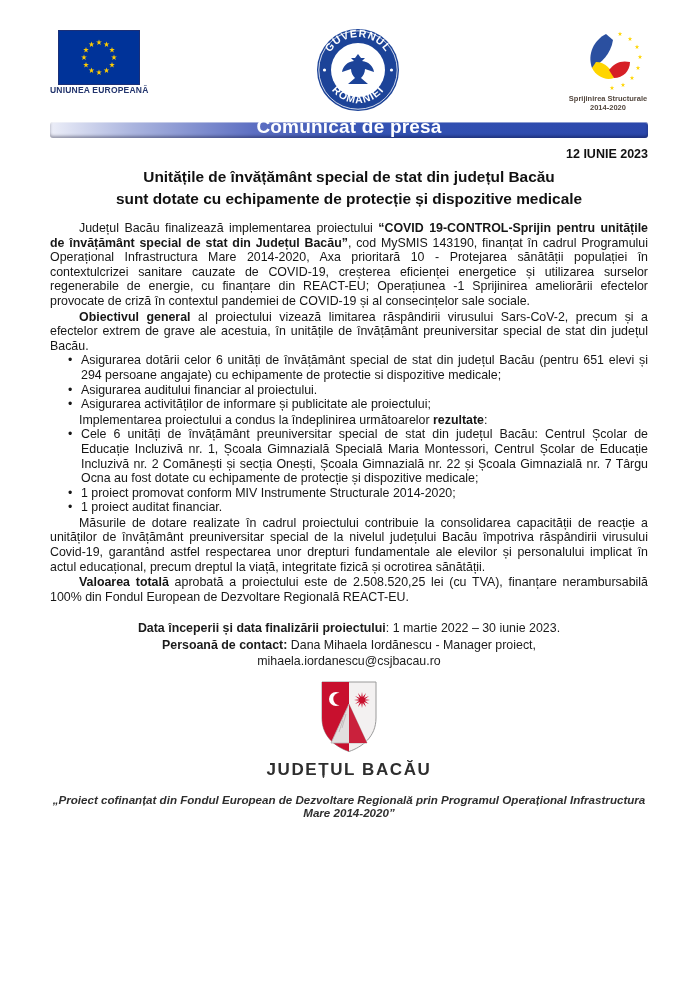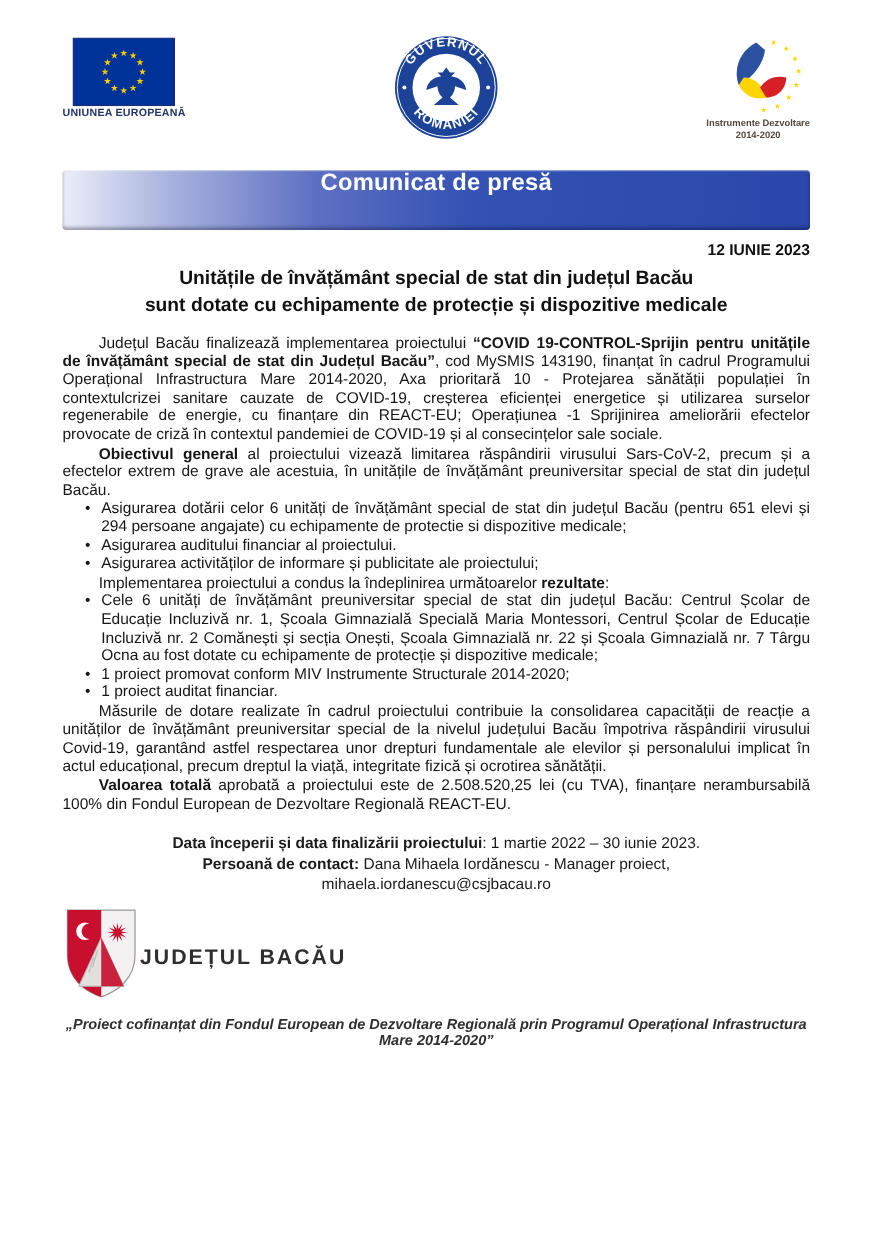--- a/index.html
+++ b/index.html
@@ -11,42 +11,42 @@
     padding:30px 48px 0 50px;
   }
   
   .logo-row { display:flex; justify-content:space-between; align-items:flex-start; height:92px; }
   .logo-block { display:flex; flex-direction:column; align-items:center; }
   .eu-caption { margin-top:0; font-size:8.5px; font-weight:bold; color:#23356d; letter-spacing:.2px; }
   .is-caption { margin-top:2px; font-size:7.5px; font-weight:bold; color:#54483f; text-align:center; line-height:1.25; }
   .gov-block { margin-top:-2px; }
   
   .title-bar {
-    margin-top:14px; height:48px; border-radius:3px;
+    height:16px; border-radius:3px;
     background:linear-gradient(90deg,#eceef8 0%, #aab4de 14%, #5d6fc2 34%, #3352b3 55%, #2b47ab 100%);
     box-shadow:inset 0 1px 0 rgba(255,255,255,.45), inset 0 -2px 3px rgba(0,0,30,.35);
-    display:flex; align-items:flex-start; justify-content:center;
+    display:flex; align-items:flex-end; justify-content:center;
   }
   .title-bar span { color:#ffffff; font-size:19px; font-weight:bold; letter-spacing:.2px; }
   
   .date-line { margin-top:9px; text-align:right; font-size:12.5px; font-weight:bold; color:#111; }
   .headline { margin-top:5px; text-align:center; font-size:15.4px; font-weight:bold; line-height:21.5px; color:#111; }
   
   .body-text { margin-top:12px; font-size:12.4px; line-height:14.6px; text-align:justify; color:#161616; }
   .para { margin-top:1px; }
   .indent { text-indent:29px; }
   .body-text b { font-weight:bold; }
   ul.doc-list { list-style:none; margin:0; padding-left:18px; }
   ul.doc-list li { position:relative; padding-left:13px; }
   ul.doc-list li::before { content:"•"; position:absolute; left:0; top:0; font-size:12.4px; }
   .tight { margin-top:0; }
   
   .center-block { margin-top:16px; text-align:center; font-size:12.4px; line-height:16.5px; }
   
-  .coa-wrap { margin-top:10px; display:flex; flex-direction:row; align-items:center; }
+  .coa-wrap { margin-top:10px; display:flex; flex-direction:column; align-items:center; }
   .county-name { margin-top:6px; font-size:17px; font-weight:bold; letter-spacing:1.6px; color:#2e2e2e; }
   .cofinance { margin-top:13px; text-align:center; font-size:11.6px; font-style:italic; font-weight:600; color:#2f2f2f; }
 </style>
 </head>
 <body>
 
 <div class="page">
 
   <div class="logo-row">
 
@@ -104,21 +104,21 @@
         <use href="#isstar" transform="translate(52,4)"></use>
         <use href="#isstar" transform="translate(62,9)"></use>
         <use href="#isstar" transform="translate(69,17)"></use>
         <use href="#isstar" transform="translate(72,27)"></use>
         <use href="#isstar" transform="translate(70,38)"></use>
         <use href="#isstar" transform="translate(64,48)"></use>
         <use href="#isstar" transform="translate(55,55)"></use>
         <use href="#isstar" transform="translate(44,58)"></use>
       </svg>
       <div class="is-caption">
-        <div>Instrumente Dezvoltare</div>
+        <div>Sprijinirea Structurale</div>
         <div>2014-2020</div>
       </div>
     </div>
   </div>
 
   <div class="title-bar">
     <span>Comunicat de presă</span>
   </div>
 
   <div class="date-line">12 IUNIE 2023</div>

